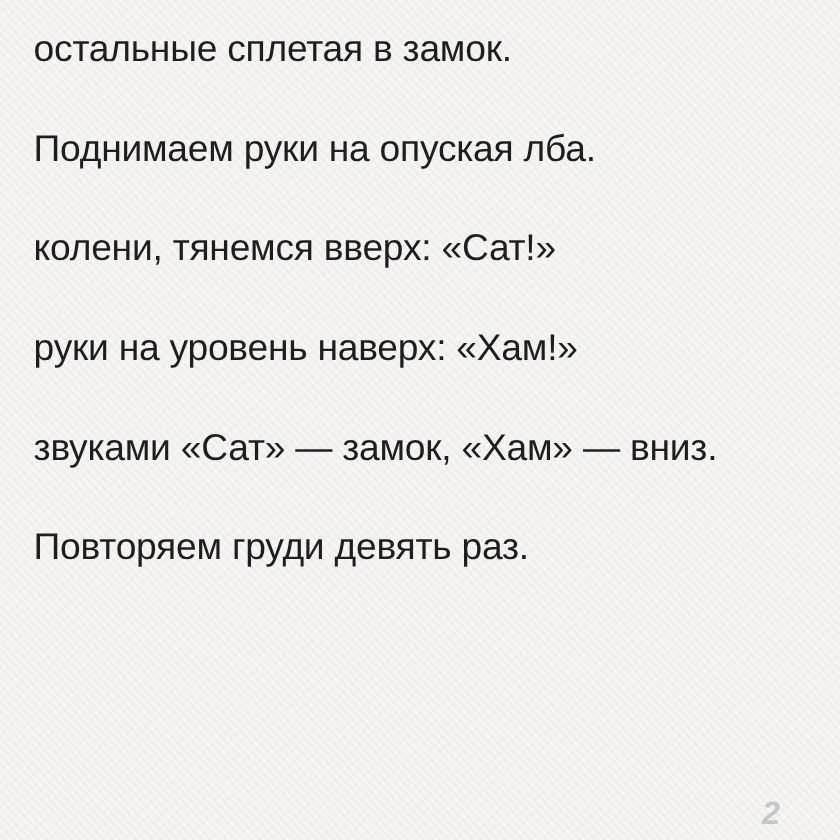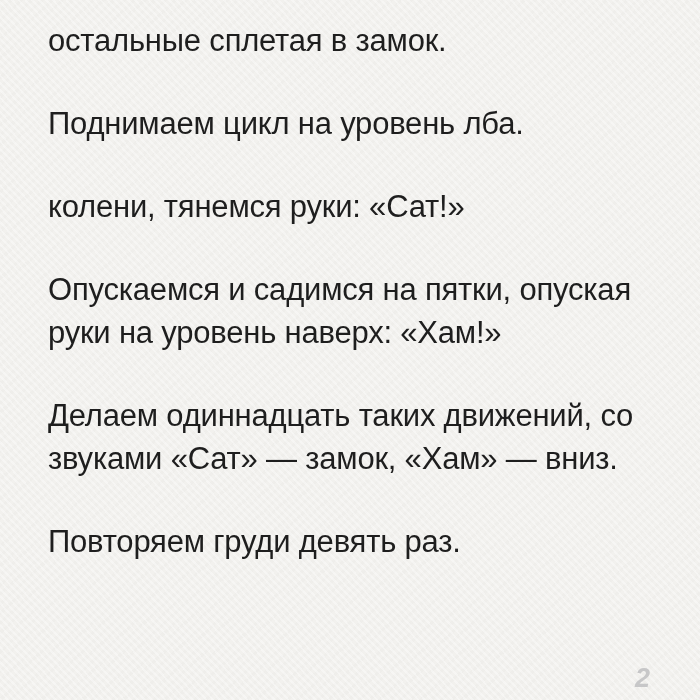--- a/index.html
+++ b/index.html
@@ -9,21 +9,21 @@
   body {
     width: 700px;
     height: 700px;
     overflow: hidden;
   }
   .page {
     position: relative;
     width: 700px;
     height: 700px;
     box-sizing: border-box;
-    padding: 19px 20px 0 48px;
+    padding: 19px 20px 0 28px;
     background-color: #f2f1ee;
     background-image:
       repeating-linear-gradient(47deg, rgba(255,255,255,0.35) 0 2px, rgba(0,0,0,0) 2px 5px),
       repeating-linear-gradient(-43deg, rgba(120,120,115,0.025) 0 3px, rgba(0,0,0,0) 3px 7px);
     font-family: "Liberation Sans", "DejaVu Sans", sans-serif;
     font-size: 31px;
     line-height: 43px;
     color: #1e1e1e;
     letter-spacing: -0.2px;
   }
@@ -49,34 +49,32 @@
 </head>
 <body>
 
 <div class="page">
 
   <p class="para">
     <span class="line">остальные сплетая в замок.</span>
   </p>
 
   <p class="para">
-    <span class="line">Поднимаем цикл на уровень лба.</span>
+    <span class="line">Поднимаем руки на опуская лба.</span>
   </p>
 
   <p class="para">
-    <span class="line">колени, тянемся руки: «Сат!»</span>
+    <span class="line">колени, тянемся вверх: «Сат!»</span>
   </p>
 
   <p class="para">
-    <span class="line">Опускаемся и садимся на пятки, опуская</span>
     <span class="line">руки на уровень наверх: «Хам!»</span>
   </p>
 
   <p class="para">
-    <span class="line">Делаем одиннадцать таких движений, со</span>
     <span class="line">звуками «Сат» — замок, «Хам» — вниз.</span>
   </p>
 
   <p class="para">
     <span class="line">Повторяем груди девять раз.</span>
   </p>
 
   <div class="page-number">2</div>
 
 </div>

